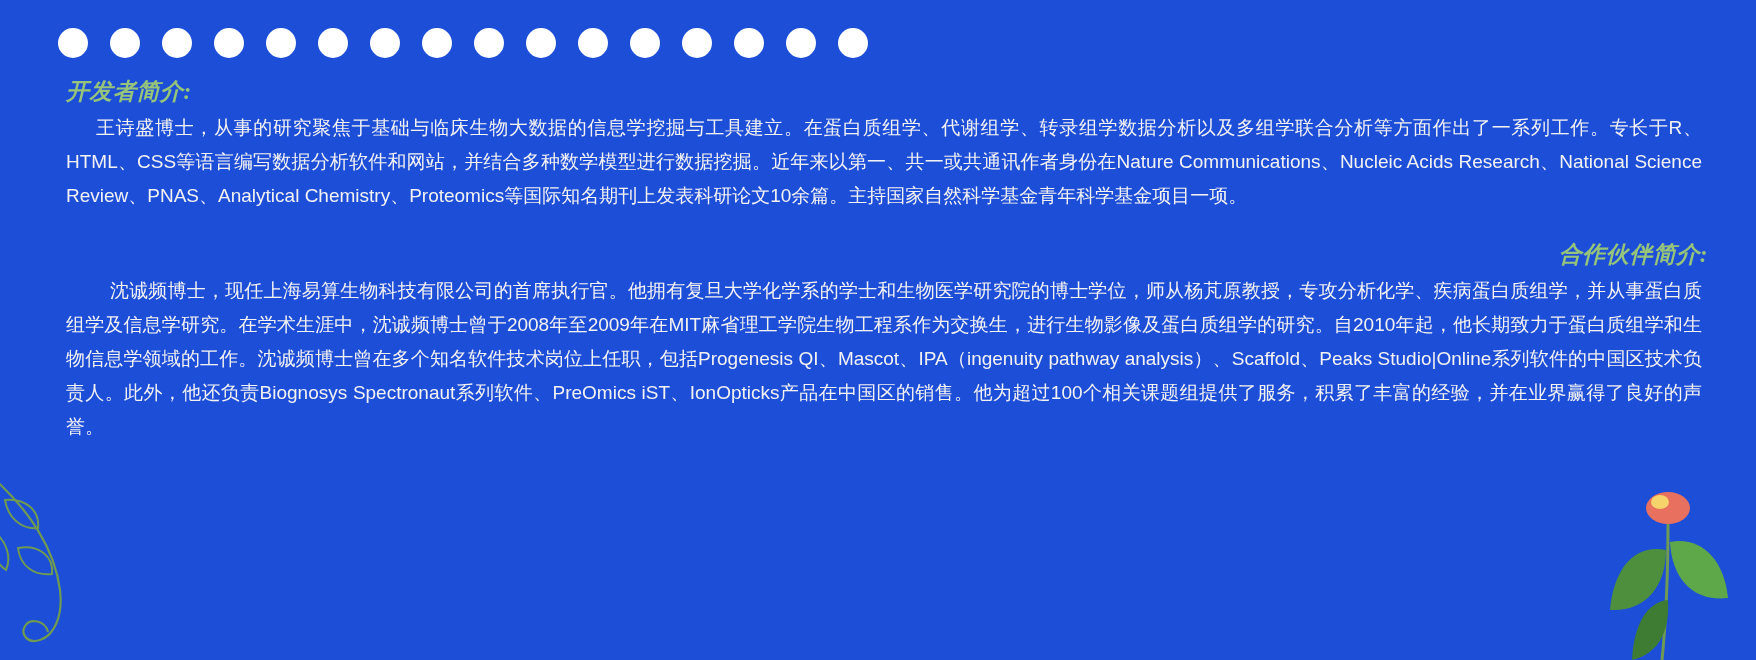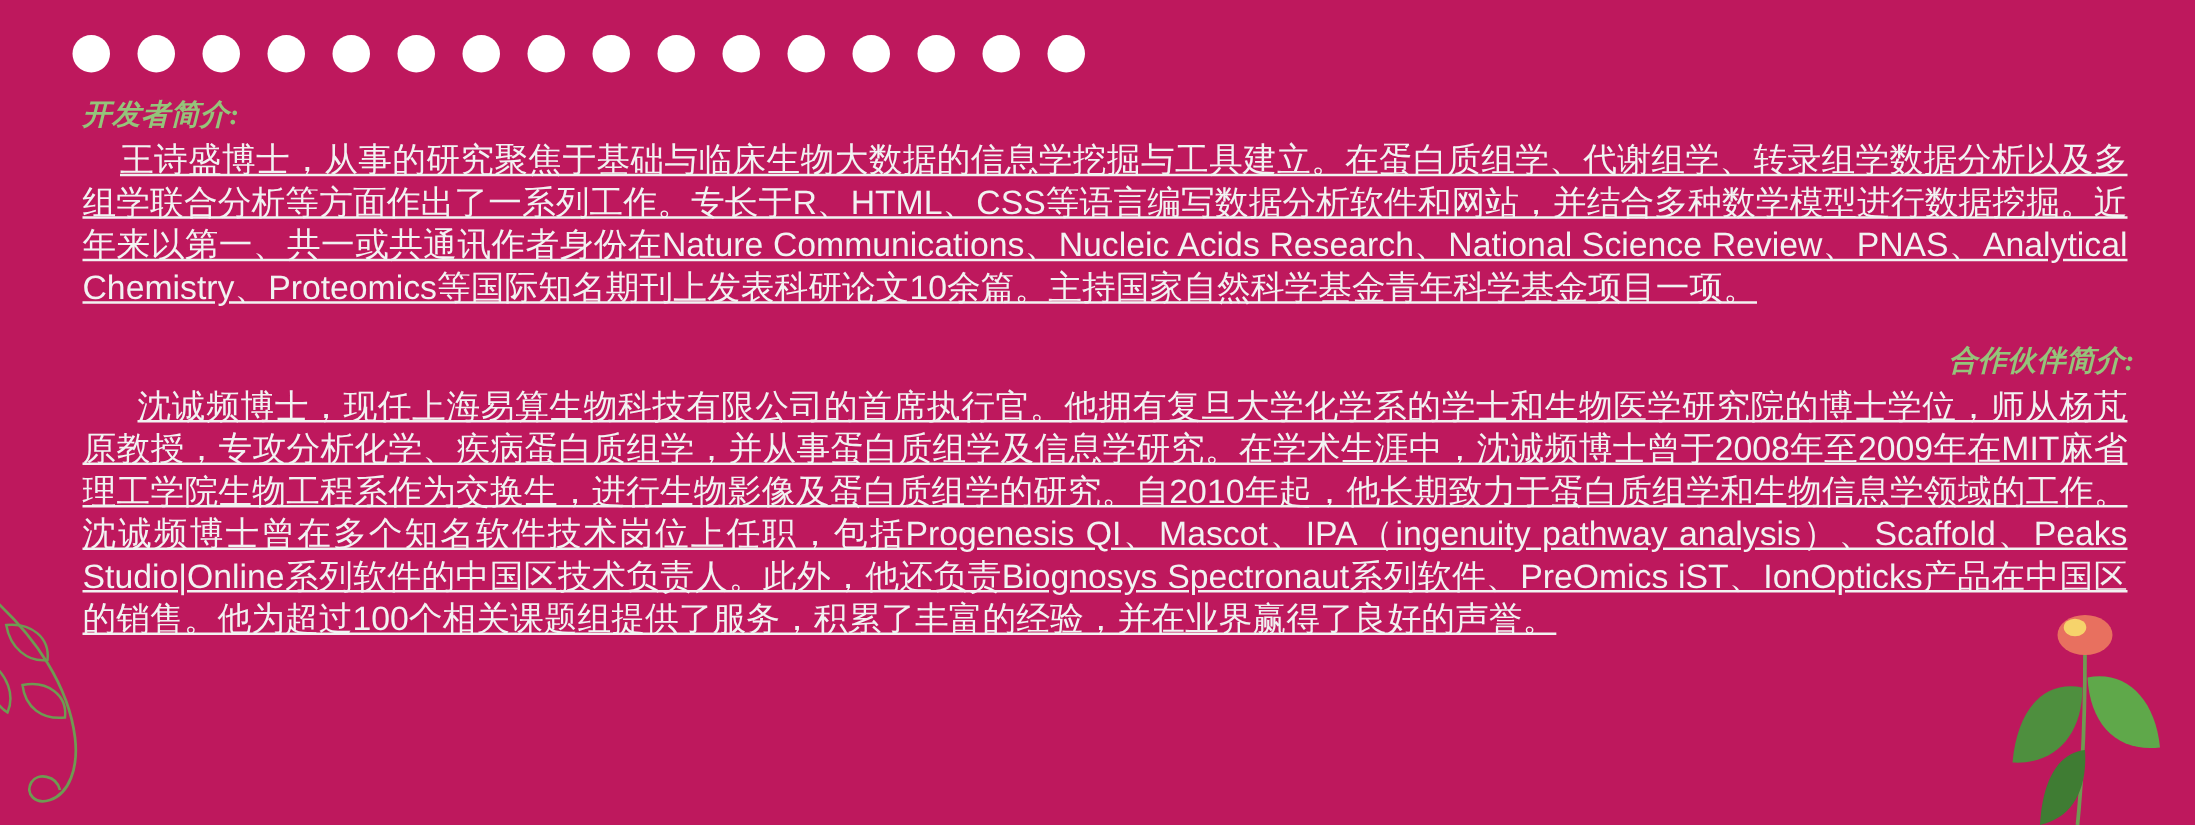--- a/index.html
+++ b/index.html
@@ -10,21 +10,21 @@
   body {
     width: 1756px;
     height: 660px;
     overflow: hidden;
     font-family: "Liberation Sans", sans-serif;
     position: relative;
   }
   .slide {
     position: absolute;
     inset: 0;
-    background: #be185d;
+    background: #1d4ed8;
     overflow: hidden;
   }
 
   
   .dot-row {
     position: absolute;
     left: 58px;
     top: 28px;
     display: flex;
     gap: 22px;
@@ -53,27 +53,26 @@
     letter-spacing: 0.5px;
     margin: 0 0 4px 8px;
   }
   .section-title.second {
     margin-top: 26px;
     text-align: right;
   }
 
   .para {
     color: #f2f2f2;
-    font-size: 27px;
+    font-size: 19px;
     line-height: 34px;
     text-align: justify;
     text-justify: inter-ideograph;
     margin: 0;
     padding: 0 6px 0 8px;
-    text-decoration: underline;
   }
   .para.indent1 { text-indent: 30px; }
   .para.indent2 { text-indent: 44px; }
 
   
   .vine {
     position: absolute;
     left: 0;
     bottom: 0;
     width: 130px;

